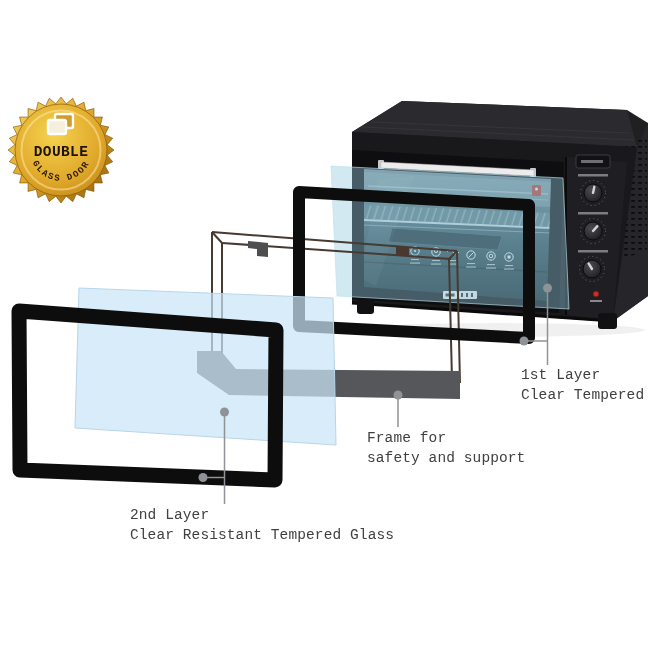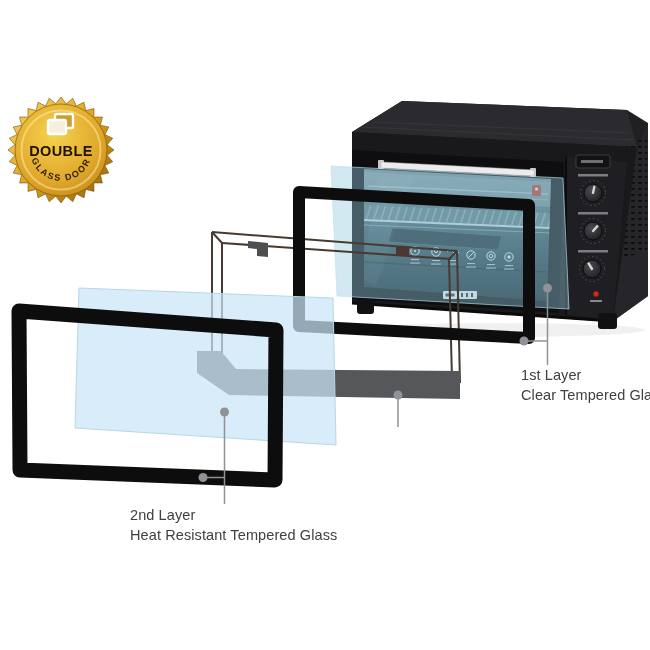--- a/index.html
+++ b/index.html
@@ -1,19 +1,19 @@
 <!DOCTYPE html>
 <html style="--background: #ffffff; --frame_black: #0d0d0e; --glass_blue_fill: rgba(201,228,246,0.72); --glass_blue_edge: #b7d6e9; --clear_glass_fill: rgba(148,203,224,0.42); --clear_glass_edge: rgba(190,224,238,0.65); --support_bar_gray: #56575b; --wireframe_line: #473a31; --callout_gray: #8f9296; --label_text: #404043; --badge_gold: #e3a82a; --indicator_red: #cf2e24;"><head>
 <meta charset="utf-8">
 <style>
   html,body{margin:0;padding:0;background:#fff;}
   .stage{
     position:relative;width:650px;height:650px;overflow:hidden;
     background:var(--background,#fff);
-    font-family:Liberation Sans, sans-serif;
+    font-family:Liberation Mono, monospace;
   }
   .scene{position:absolute;left:0;top:0;}
   .badge-svg{position:absolute;left:3px;top:92px;}
   .callout-label{
     position:absolute;
     color:var(--label_text,#404043);
     font-size:14.5px;line-height:19.5px;letter-spacing:0.1px;
   }
   .callout-label .l1,.callout-label .l2{white-space:nowrap;}
   #c1-label{left:521px;top:366px;}
@@ -232,18 +232,22 @@
     <path id="badgeArc" d="M28.9,68.6 A31,31 0 0 0 87.1,68.6" fill="none" stroke="none"></path>
     <text class="badge-arc">
       <textPath href="#badgeArc" startOffset="50%" text-anchor="middle">GLASS DOOR</textPath>
     </text>
   </svg>
 
   <div id="c1-label" class="callout-label">
     <div class="l1">1st Layer</div>
     <div class="l2">Clear Tempered Glass</div>
   </div>
+  <div id="c2-label" class="callout-label">
+    <div class="l1">Frame for</div>
+    <div class="l2">safety and support</div>
+  </div>
   <div id="c3-label" class="callout-label">
     <div class="l1">2nd Layer</div>
-    <div class="l2">Heat Resistant Tempered Glass</div>
+    <div class="l2">Clear Resistant Tempered Glass</div>
   </div>
 
 </div>
 
 </body></html>

